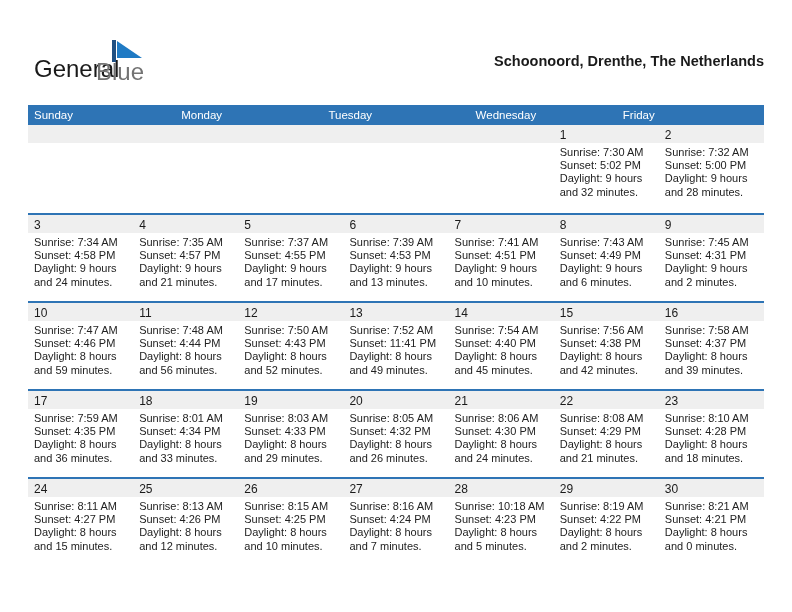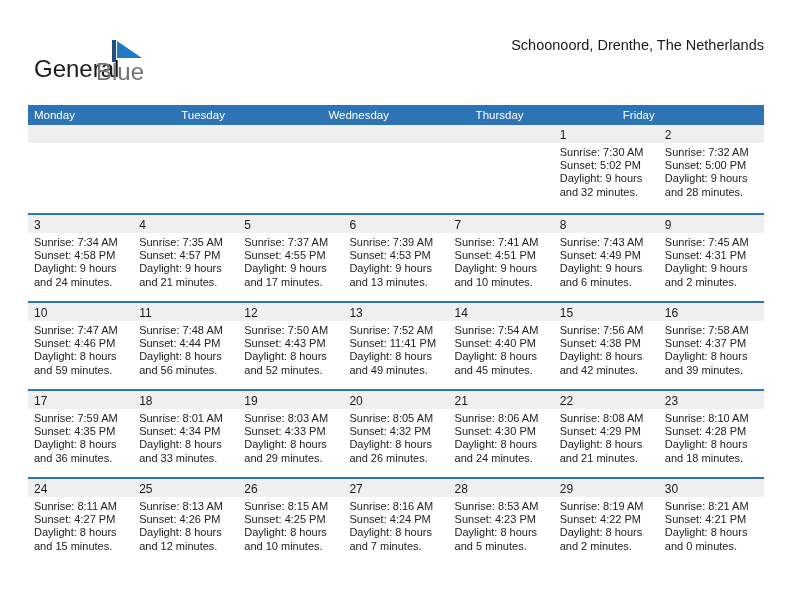--- a/index.html
+++ b/index.html
@@ -71,25 +71,26 @@
     top: 0;
     text-align: right;
   }
   .cal-title {
     font-size: 27px;
     color: #1a1a1a;
     line-height: 34px;
     white-space: nowrap;
   }
   .cal-subtitle {
-    margin-top: 8px;
+    margin-top: 24px;
     font-size: 14.5px;
     color: #1a1a1a;
     line-height: 18px;
     white-space: nowrap;
+    font-weight: bold;
   }
 
   
   .calendar {
     position: absolute;
     left: 28px;
     top: 105px;
     width: 736px;
   }
   .weekday-row {
@@ -165,24 +166,24 @@
 
     <div class="title-block">
       <div class="cal-subtitle">Schoonoord, Drenthe, The Netherlands</div>
     </div>
 
   </div>
 
   <div class="calendar">
 
     <div class="weekday-row">
+      <div class="weekday-cell">Sunday</div>
       <div class="weekday-cell">Monday</div>
       <div class="weekday-cell">Tuesday</div>
       <div class="weekday-cell">Wednesday</div>
-      <div class="weekday-cell">Thursday</div>
       <div class="weekday-cell">Friday</div>
     </div>
 
     <div class="week-row first">
       <div class="day-cell empty">
         <div class="daynum-band"><span class="daynum"></span></div>
       </div>
       <div class="day-cell empty">
         <div class="daynum-band"><span class="daynum"></span></div>
       </div>
@@ -446,21 +447,21 @@
         <div class="day-info">
           <div>Sunrise: 8:16 AM</div>
           <div>Sunset: 4:24 PM</div>
           <div>Daylight: 8 hours</div>
           <div>and 7 minutes.</div>
         </div>
       </div>
       <div class="day-cell">
         <div class="daynum-band"><span class="daynum">28</span></div>
         <div class="day-info">
-          <div>Sunrise: 8:53 AM</div>
+          <div>Sunrise: 10:18 AM</div>
           <div>Sunset: 4:23 PM</div>
           <div>Daylight: 8 hours</div>
           <div>and 5 minutes.</div>
         </div>
       </div>
       <div class="day-cell">
         <div class="daynum-band"><span class="daynum">29</span></div>
         <div class="day-info">
           <div>Sunrise: 8:19 AM</div>
           <div>Sunset: 4:22 PM</div>

